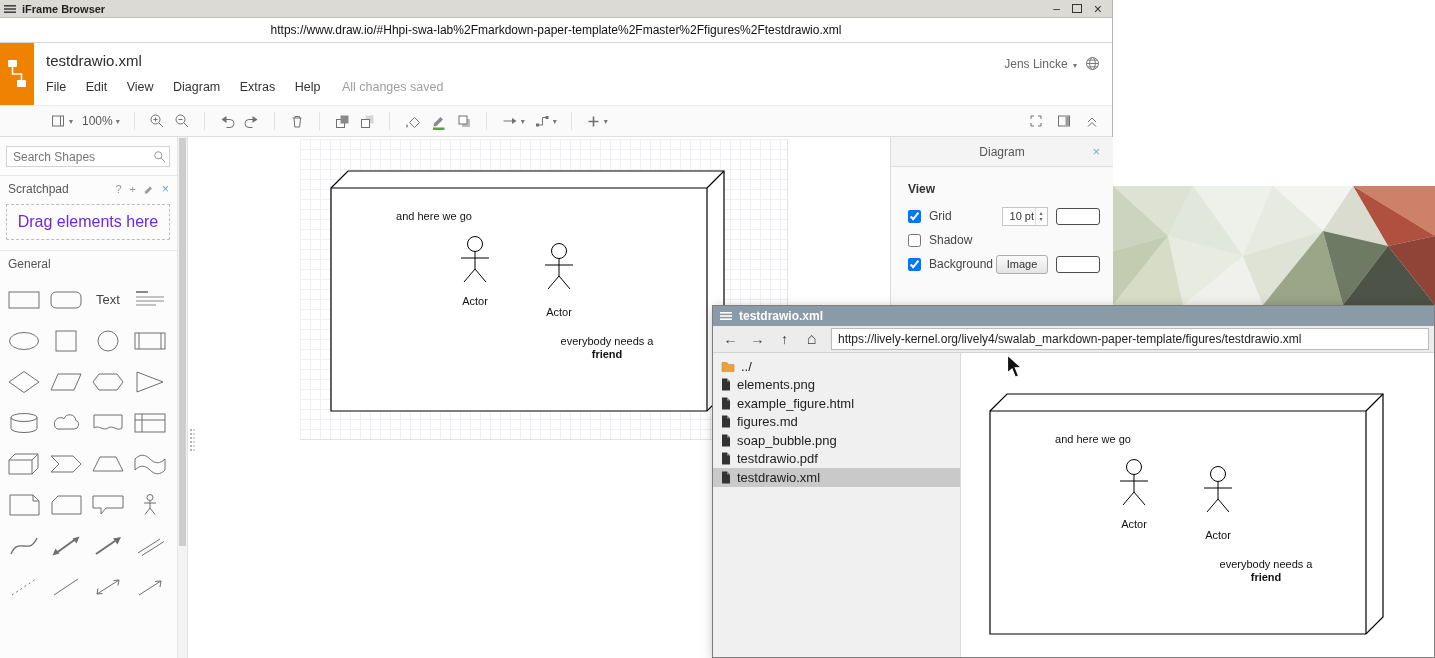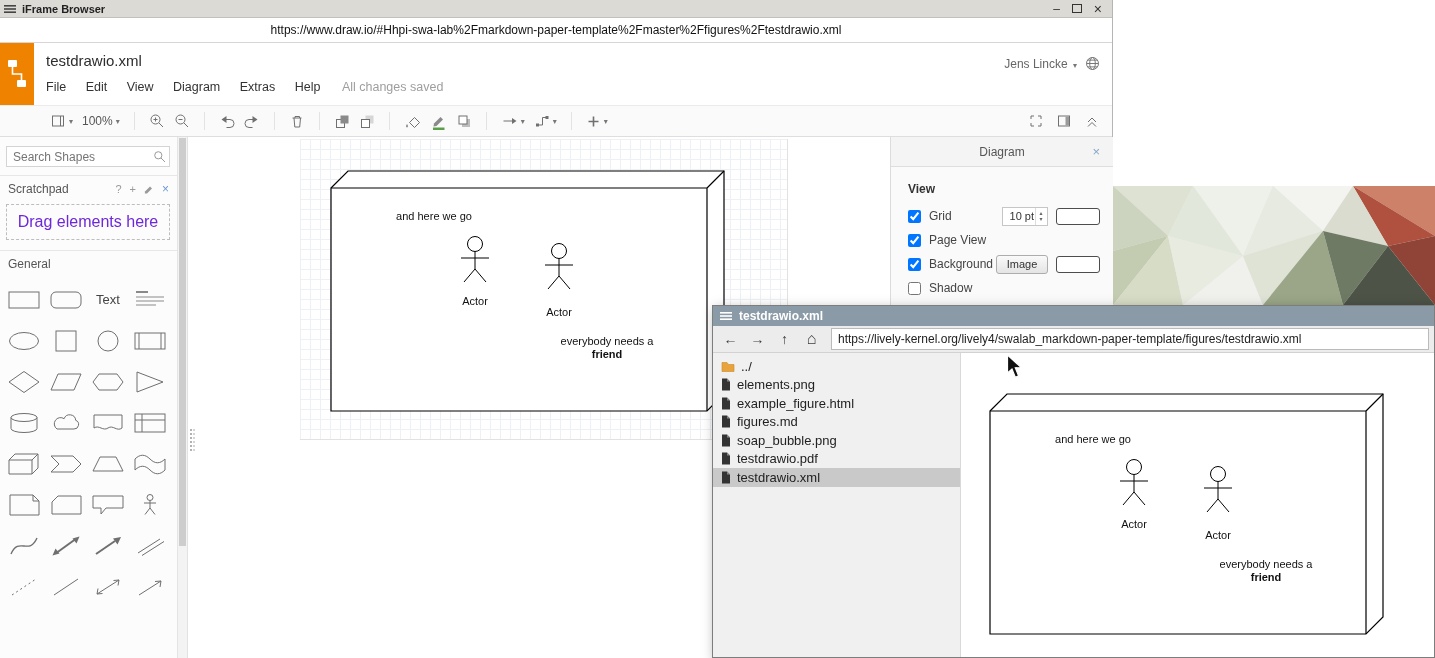--- a/index.html
+++ b/index.html
@@ -559,32 +559,28 @@
       <span class="spinbox">
         <span>10 pt</span>
         <span class="spin-arrows">
           <span>▴</span>
           <span>▾</span>
         </span>
       </span>
       <span class="swatch"></span>
     </div>
     <div class="fp-row">
-      <input type="checkbox" checked="" style="">
-      <span>Page View</span>
+      <input type="checkbox" style="">
+      <span>Shadow</span>
     </div>
     <div class="fp-row">
       <input type="checkbox" checked="" style="">
       <span>Background</span>
       <span class="btn-image">Image</span>
       <span class="swatch"></span>
-    </div>
-    <div class="fp-row">
-      <input type="checkbox" style="">
-      <span>Shadow</span>
     </div>
   </div>
 </div>
 
 <svg class="pattern" width="322" height="119" viewBox="0 0 322 119">
   <rect width="322" height="119" fill="#e9ebe4"></rect>
   <polygon points="0,0 80,0 55,50" fill="#dde2d3"></polygon>
     <polygon points="0,0 55,50 0,65" fill="#ccd3bf"></polygon>
   <polygon points="80,0 160,0 130,70" fill="#eef0ea"></polygon>
     <polygon points="80,0 130,70 55,50" fill="#e2e7db"></polygon>

